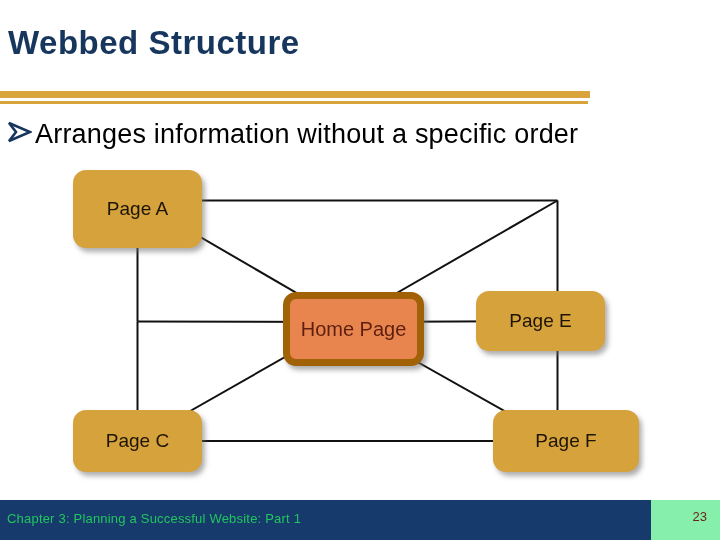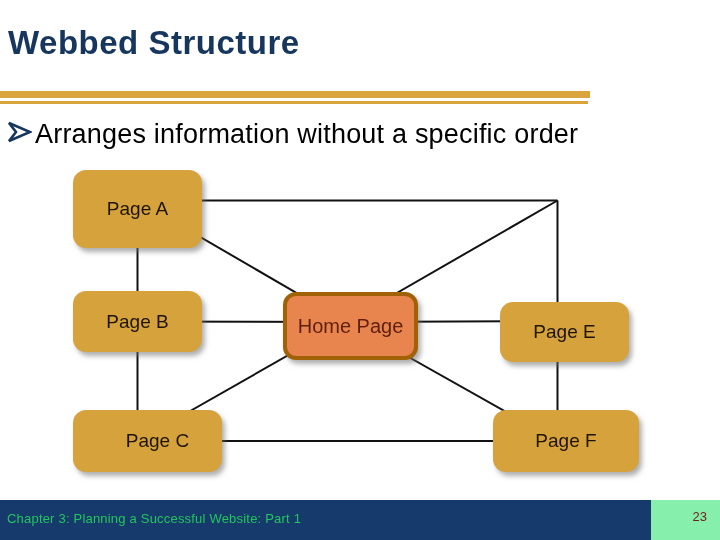--- a/index.html
+++ b/index.html
@@ -20,28 +20,28 @@
   .diagram svg.edges{position:absolute;left:0;top:0;width:720px;height:345px;}
   .diagram svg.edges line{stroke:#111111;stroke-width:2;}
   .node{
     position:absolute;display:flex;align-items:center;justify-content:center;
     border-radius:13px;font-size:19px;color:#1E1404;
     background:#D6A23C;
     box-shadow:3px 4px 5px rgba(110,110,110,.55);
     z-index:2;
   }
   .node.home{
-    background:#E8854E;border:4px solid #a16207;color:#5E1F10;font-size:20px;
+    background:#E8854E;border:7px solid #a16207;color:#5E1F10;font-size:20px;
   }
   
   #node-page-a{left:73px;top:20px;width:129px;height:78px;}
   #node-page-b{left:73px;top:141px;width:129px;height:61px;}
-  #node-page-c{left:73px;top:260px;width:129px;height:62px;padding-left:20px;}
+  #node-page-c{left:73px;top:260px;width:129px;height:62px;}
   #node-page-d{left:493px;top:20px;width:129px;height:61px;}
-  #node-page-e{left:500px;top:141px;width:129px;height:60px;margin-top:11px;}
+  #node-page-e{left:476px;top:141px;width:129px;height:60px;}
   #node-page-f{left:493px;top:260px;width:146px;height:62px;}
   #node-home{left:283px;top:142px;width:127px;height:60px;}
   .footer-bar{
     position:absolute;left:0;top:500px;width:720px;height:40px;background:#153A6B;
   }
   .footer-text{
     position:absolute;left:7px;top:0;height:37px;line-height:37px;
     font-size:13px;color:#22c55e;letter-spacing:.2px;white-space:nowrap;
   }
   .page-number-box{
@@ -81,21 +81,20 @@
         <line x1="137.5" y1="291" x2="557.5" y2="291"></line>
         <line x1="137.5" y1="171.5" x2="346.5" y2="172"></line>
         <line x1="346.5" y1="172" x2="557.5" y2="171"></line>
         <line x1="137.5" y1="50.5" x2="346.5" y2="172"></line>
         <line x1="557.5" y1="50.5" x2="346.5" y2="172"></line>
         <line x1="137.5" y1="291" x2="346.5" y2="172"></line>
         <line x1="557.5" y1="291" x2="346.5" y2="172"></line>
       </svg>
 
     <div class="node" id="node-page-a">Page A</div>
-    <div class="node" id="node-page-b">Page B</div>
     <div class="node" id="node-page-c">Page C</div>
     <div class="node home" id="node-home">Home Page</div>
     <div class="node" id="node-page-e">Page E</div>
     <div class="node" id="node-page-f">Page F</div>
   </div>
 
   <div class="footer-bar">
     <span class="footer-text">Chapter 3: Planning a Successful Website: Part 1</span>
   </div>
   <div class="page-number-box">

